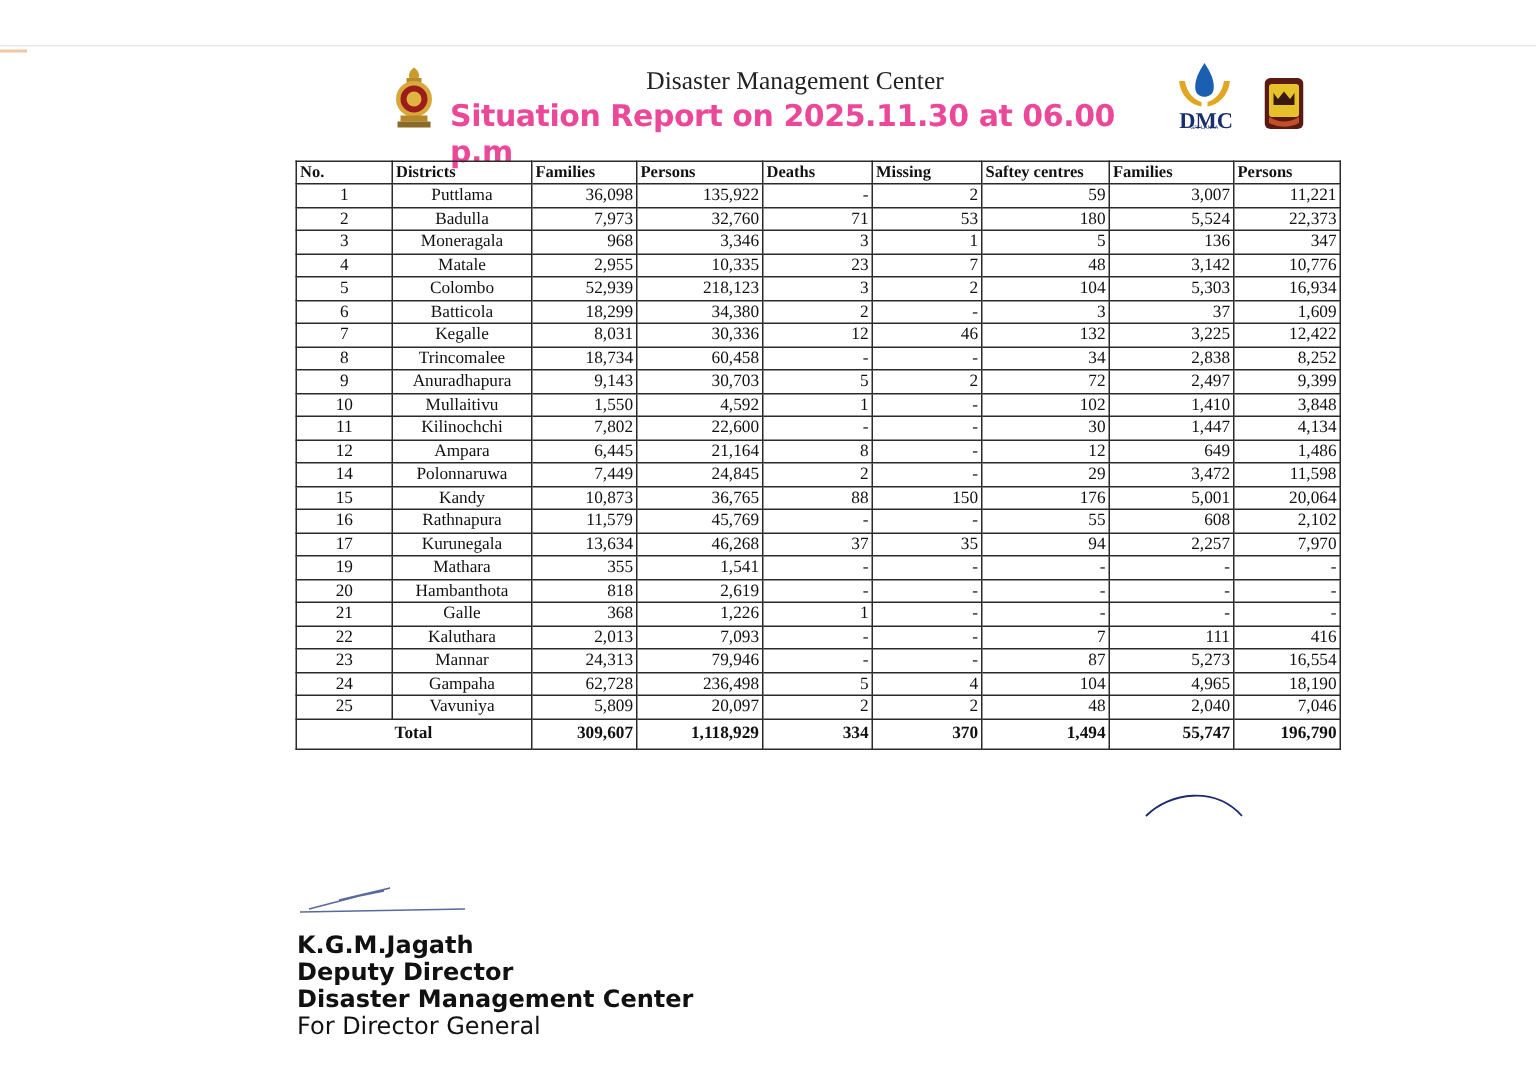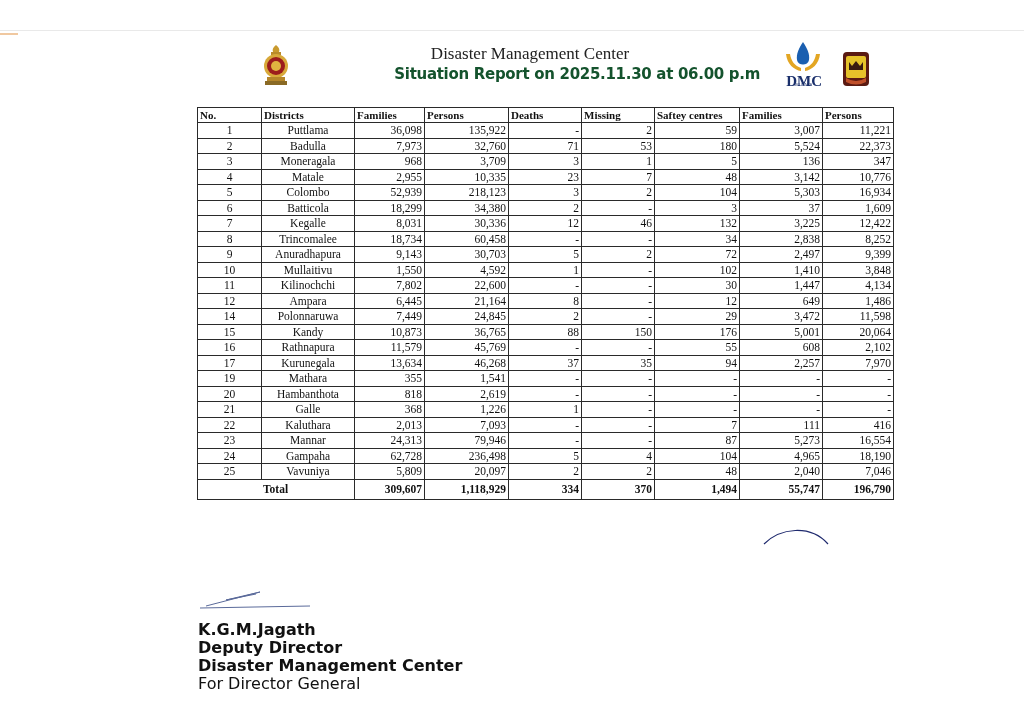--- a/index.html
+++ b/index.html
@@ -8,22 +8,22 @@
     font-family: "Liberation Serif", serif; color: #111;
   }
   .scan-edge { position: absolute; left: 0; top: 30px; width: 1024px; height: 1px; background: #e9e9e9; }
   .scan-mark { position: absolute; left: 0; top: 33px; width: 18px; height: 2px; background: #f0c8a0; }
 
   .header-title {
     position: absolute; left: 300px; width: 460px; top: 44px; text-align: center;
     font-family: "Liberation Serif", serif; font-size: 17px; color: #222;
   }
   .header-subtitle {
-    position: absolute; left: 300px; width: 460px; top: 65px; text-align: right;
-    font-family: "DejaVu Sans", sans-serif; font-size: 15px; font-weight: bold; color: #14532d;
+    position: absolute; left: 300px; width: 460px; top: 65px; text-align: left;
+    font-family: "DejaVu Sans", sans-serif; font-size: 20px; font-weight: bold; color: #ec4899;
     letter-spacing: -0.3px;
   }
 
   .emblem { position: absolute; left: 260px; top: 44px; width: 32px; height: 44px; }
   .dmc-logo { position: absolute; left: 782px; top: 40px; width: 42px; height: 52px; }
   .dmc-text { position: absolute; left: 784px; top: 73px; width: 38px; text-align: right;
     font-family: "Liberation Serif", serif; font-size: 15px; font-weight: bold; color: #1a2f6b; }
   .dmc-sub { position: absolute; left: 784px; top: 83px; width: 38px; text-align: center;
     font-family: "Liberation Sans", sans-serif; font-size: 3.5px; color: #1a2f6b; }
   .ministry-logo { position: absolute; left: 843px; top: 52px; width: 26px; height: 34px; }
@@ -130,21 +130,21 @@
         <td class="num">71</td>
         <td class="num">53</td>
         <td class="num">180</td>
         <td class="num">5,524</td>
         <td class="num">22,373</td>
       </tr>
       <tr>
         <td class="no">3</td>
         <td class="name">Moneragala</td>
         <td class="num">968</td>
-        <td class="num">3,709</td>
+        <td class="num">3,346</td>
         <td class="num">3</td>
         <td class="num">1</td>
         <td class="num">5</td>
         <td class="num">136</td>
         <td class="num">347</td>
       </tr>
       <tr>
         <td class="no">4</td>
         <td class="name">Matale</td>
         <td class="num">2,955</td>

